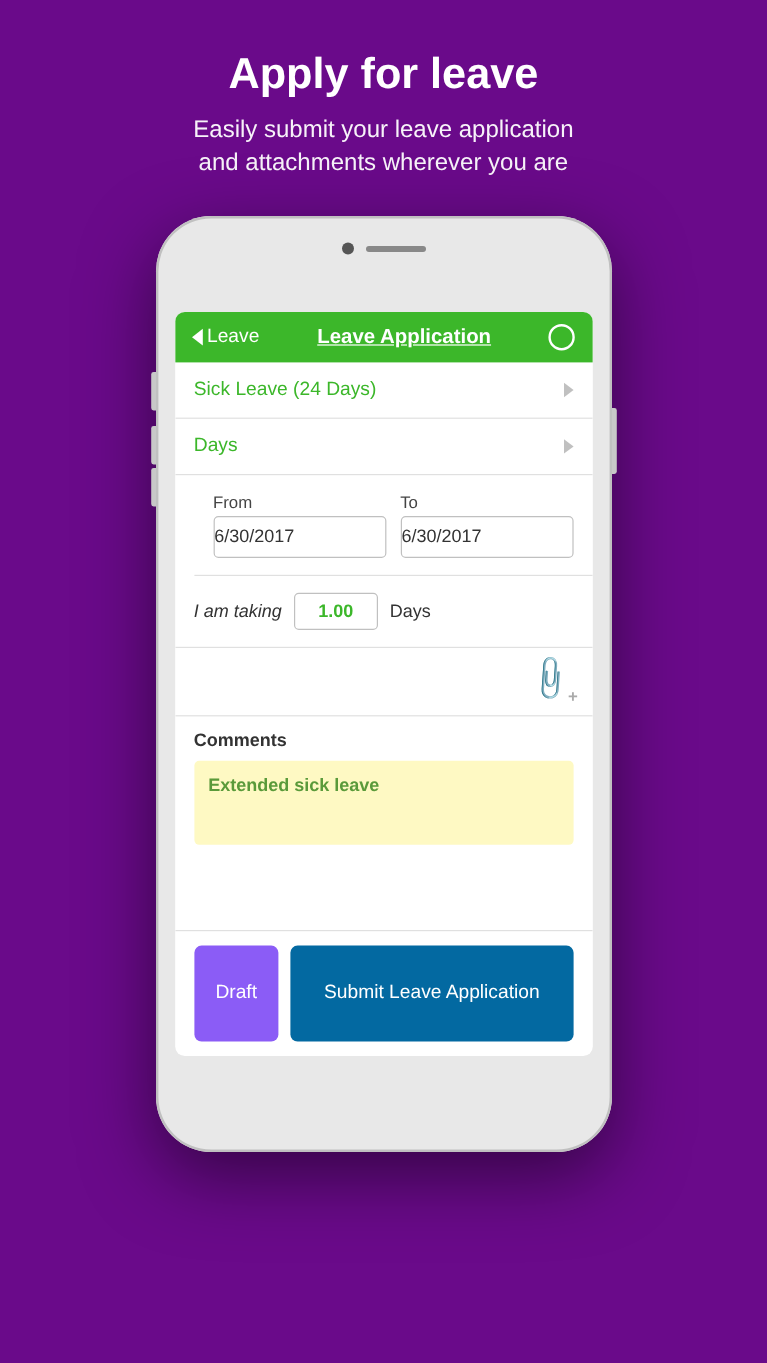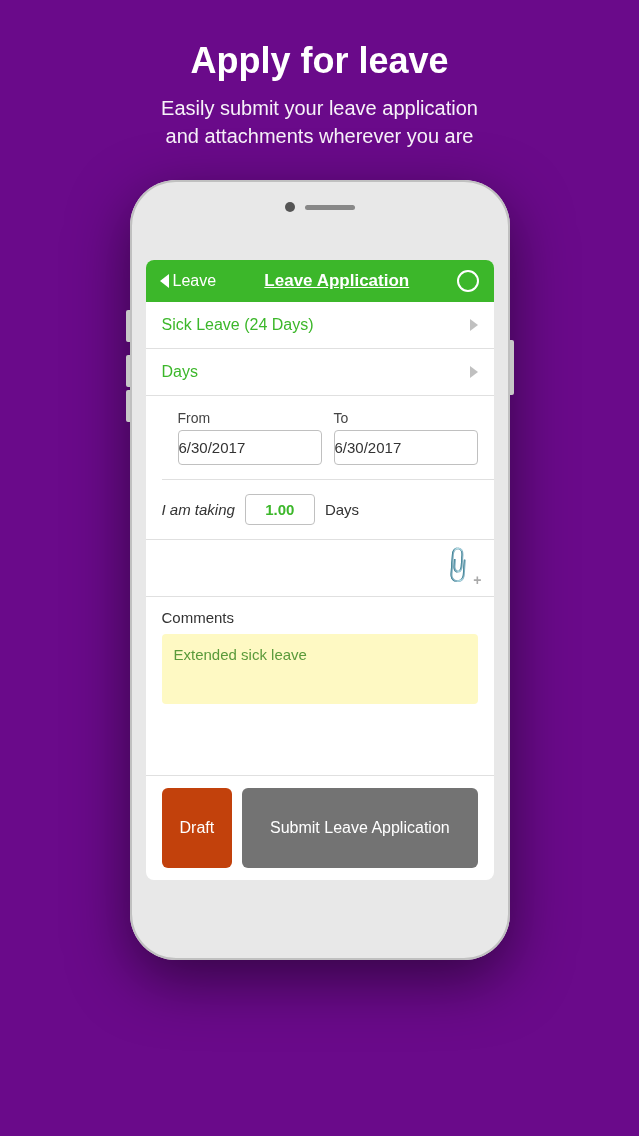--- a/index.html
+++ b/index.html
@@ -276,20 +276,21 @@
       right: -4px;
       font-size: 14px;
       color: #aaa;
       font-weight: 700;
     }
 
     
     .comments-section {
       padding: 12px 16px;
       flex: 1;
+      font-weight: bold;
     }
 
     .comments-label {
       font-size: 15px;
       color: #333;
       margin-bottom: 8px;
     }
 
     .comments-box {
       background: #fef9c3;
@@ -306,33 +307,33 @@
     
     .bottom-buttons {
       display: flex;
       gap: 10px;
       padding: 12px 16px;
       border-top: 1px solid #e0e0e0;
       flex-shrink: 0;
     }
 
     .btn-draft {
-      background: #c2410c;
+      background: #8b5cf6;
       color: white;
       border: none;
       border-radius: 6px;
       padding: 14px 18px;
       font-size: 16px;
       font-weight: 500;
       cursor: pointer;
       flex-shrink: 0;
     }
 
     .btn-submit {
-      background: #737373;
+      background: #0369a1;
       color: white;
       border: none;
       border-radius: 6px;
       padding: 31px 18px;
       font-size: 16px;
       font-weight: 500;
       cursor: pointer;
       flex: 1;
     }
   </style>

